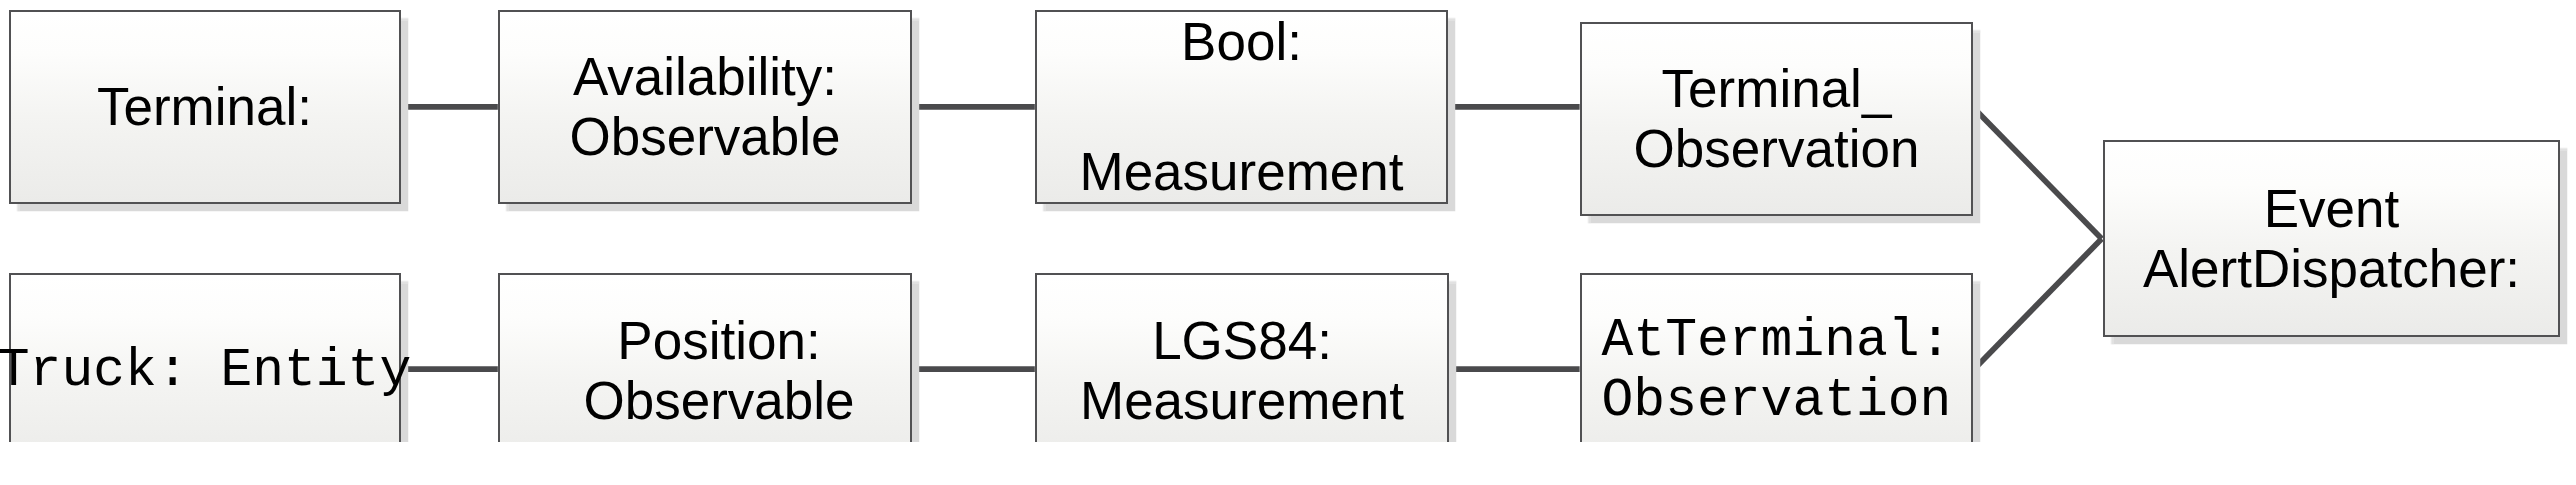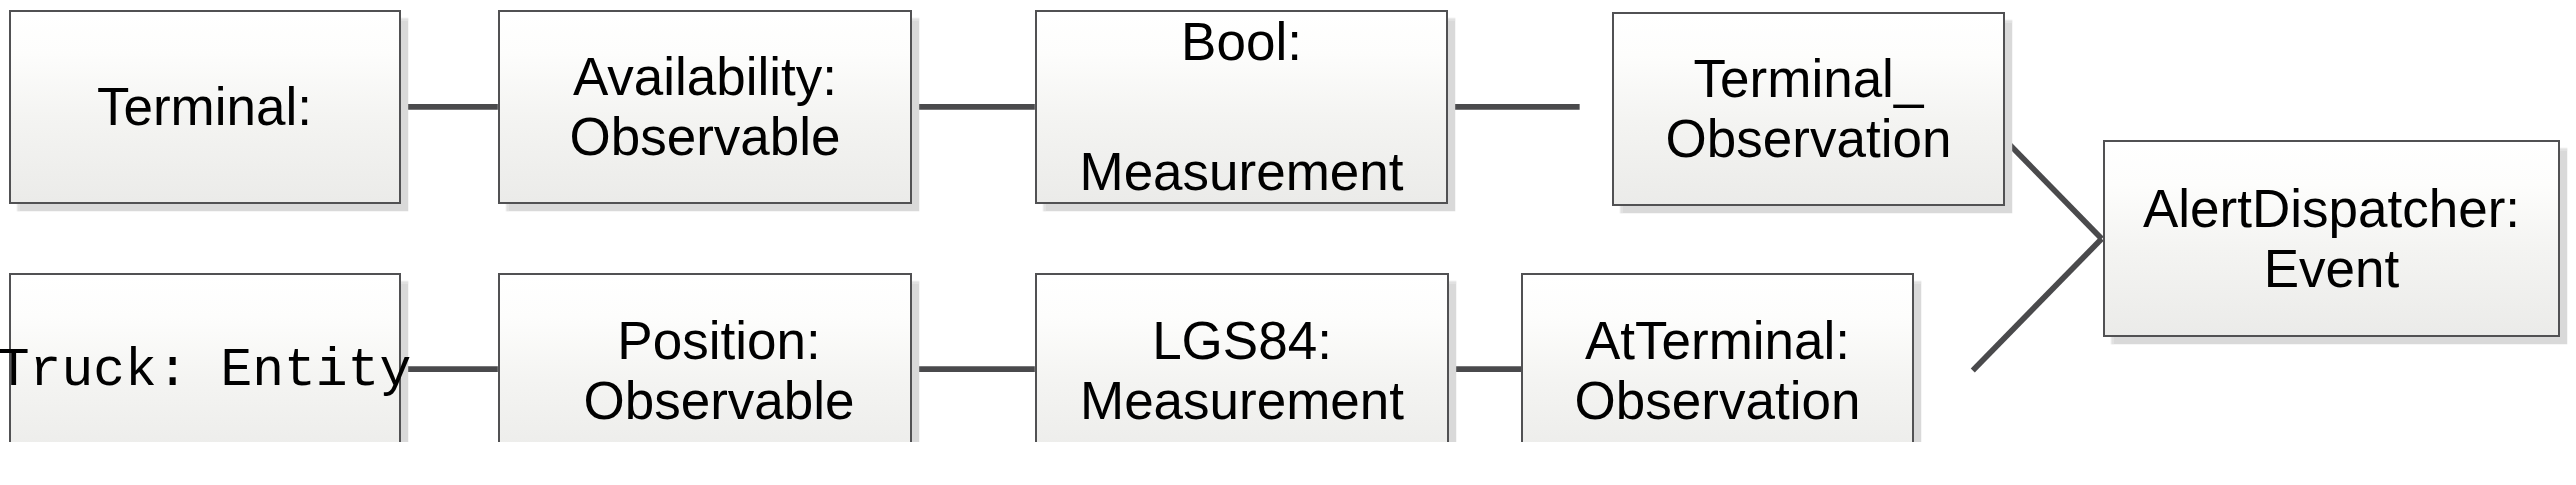--- a/index.html
+++ b/index.html
@@ -59,37 +59,37 @@
       <div>Terminal:</div>
     </div>
     <div class="node" style="left: 498px; top: 10px; width: 414px; height: 194px;">
       <div>Availability:</div>
       <div>Observable</div>
     </div>
     <div class="node" style="left: 1035px; top: 10px; width: 413px; height: 194px; justify-content: space-between;">
       <div>Bool:</div>
       <div>Measurement</div>
     </div>
-    <div class="node" style="left: 1580px; top: 12px; width: 393px; height: 194px; margin-left: 32px;">
+    <div class="node" style="left: 1580px; top: 22px; width: 393px; height: 194px;">
       <div>Terminal_</div>
       <div>Observation</div>
     </div>
     <div class="node" style="left: 8.5px; top: 273px; width: 392px; height: 195px; font-family: Liberation Mono, monospace;">
       <div>Truck: Entity</div>
     </div>
     <div class="node" style="left: 498px; top: 273px; width: 414px; height: 195px; padding-left: 28px;">
       <div>Position:</div>
       <div>Observable</div>
     </div>
     <div class="node" style="left: 1035px; top: 273px; width: 414px; height: 195px; align-items: center;">
       <div>LGS84:</div>
       <div>Measurement</div>
     </div>
-    <div class="node" style="left: 1521px; top: 273px; width: 393px; height: 195px;">
+    <div class="node" style="left: 1580px; top: 273px; width: 393px; height: 195px; font-family: Liberation Mono, monospace;">
       <div>AtTerminal:</div>
       <div>Observation</div>
     </div>
     <div class="node" style="left: 2103px; top: 140px; width: 457px; height: 197px;">
+      <div>Event</div>
       <div>AlertDispatcher:</div>
-      <div>Event</div>
     </div>
   </div>
 
 
 </body></html>

